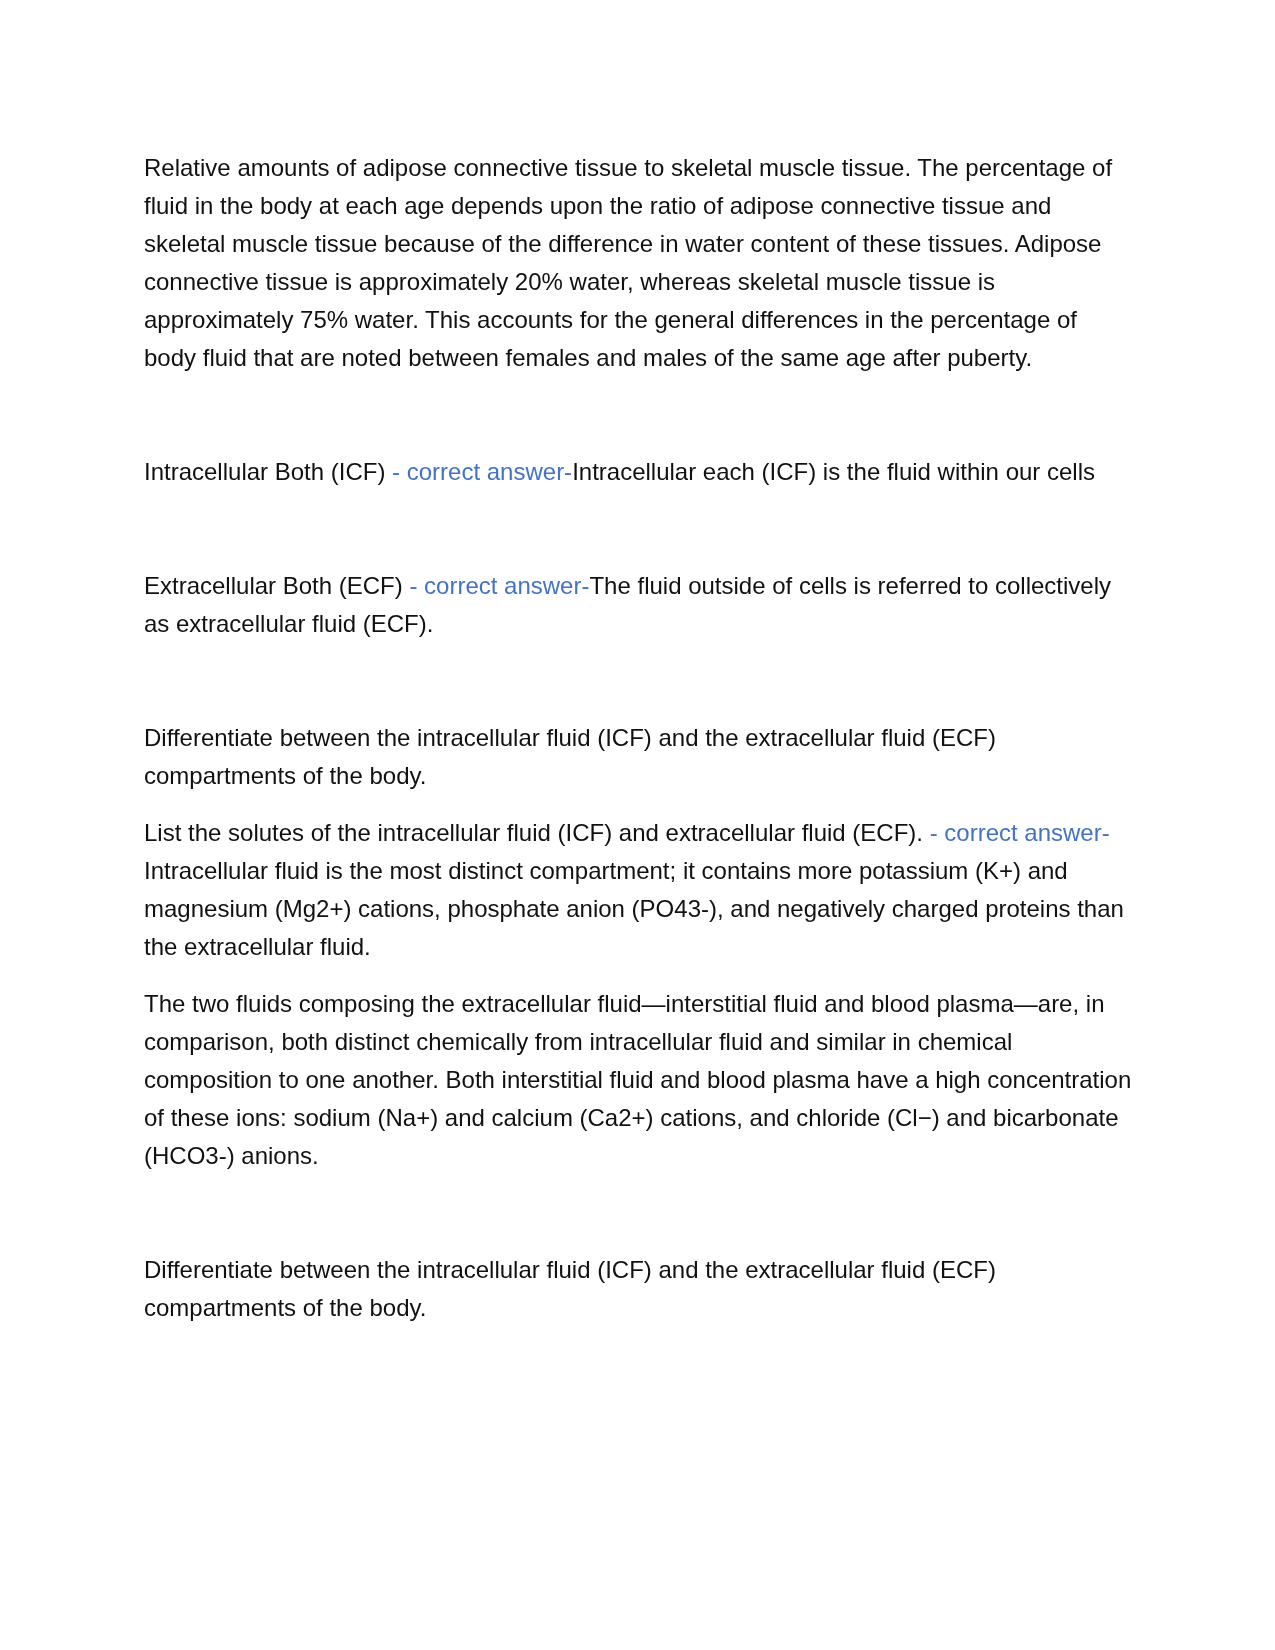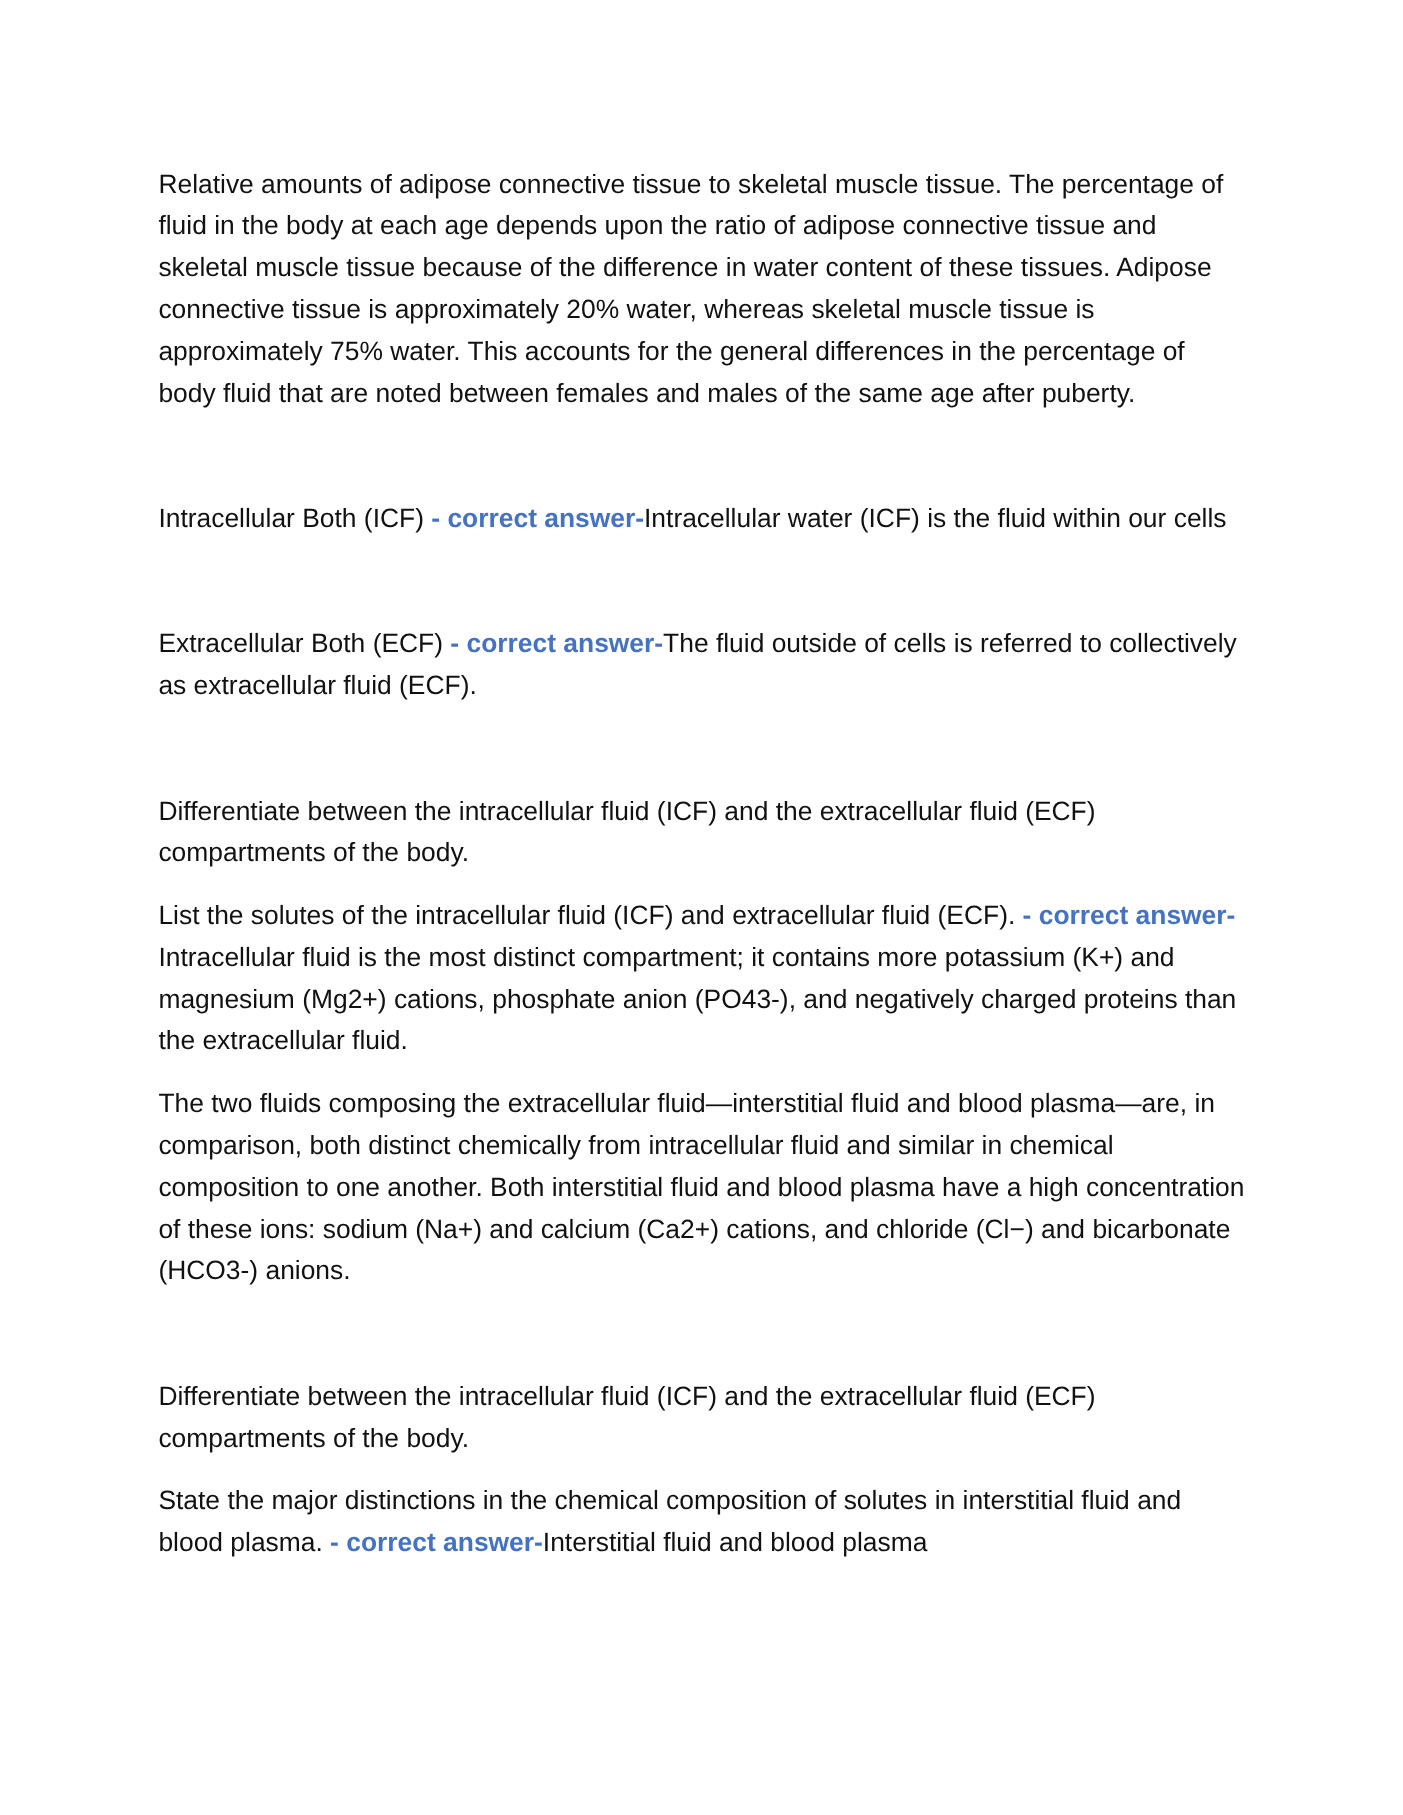--- a/index.html
+++ b/index.html
@@ -29,37 +29,36 @@
   }
   .para {
     margin: 0 0 19px 0;
     text-align: left;
   }
   .spacer {
     height: 57px;
   }
   .answer {
     color: var(--accent, #4472C4);
-    font-weight: bold;
+    font-weight: normal;
   }
   .normal {
     color: inherit;
   }
 </style>
 </head>
 <body>
 
 <div class="page" style="background: rgb(255, 255, 255); --accent: #4472C4;">
   <div class="doc-body" style="color: rgb(17, 17, 17);">
       <p class="para"><span class="normal">Relative amounts of adipose connective tissue to skeletal muscle tissue. The percentage of fluid in the body at each age depends upon the ratio of adipose connective tissue and skeletal muscle tissue because of the difference in water content of these tissues. Adipose connective tissue is approximately 20% water, whereas skeletal muscle tissue is approximately 75% water. This accounts for the general differences in the percentage of body fluid that are noted between females and males of the same age after puberty.</span></p>
       <div class="spacer"></div>
-      <p class="para"><span class="normal">Intracellular Both (ICF) </span><span class="answer">- correct answer-</span><span class="normal">Intracellular water (ICF) is the fluid within our cells</span></p>
+      <p class="para"><span class="normal">Intracellular Both (ICF) </span><span class="answer">- correct answer-</span><span class="normal">Intracellular each (ICF) is the fluid within our cells</span></p>
       <div class="spacer"></div>
       <p class="para"><span class="normal">Extracellular Both (ECF) </span><span class="answer">- correct answer-</span><span class="normal">The fluid outside of cells is referred to collectively as extracellular fluid (ECF).</span></p>
       <div class="spacer"></div>
       <p class="para"><span class="normal">Differentiate between the intracellular fluid (ICF) and the extracellular fluid (ECF) compartments of the body.</span></p>
       <p class="para"><span class="normal">List the solutes of the intracellular fluid (ICF) and extracellular fluid (ECF). </span><span class="answer">- correct answer-</span><span class="normal">Intracellular fluid is the most distinct compartment; it contains more potassium (K+) and magnesium (Mg2+) cations, phosphate anion (PO43-), and negatively charged proteins than the extracellular fluid.</span></p>
       <p class="para"><span class="normal">The two fluids composing the extracellular fluid—interstitial fluid and blood plasma—are, in comparison, both distinct chemically from intracellular fluid and similar in chemical composition to one another. Both interstitial fluid and blood plasma have a high concentration of these ions: sodium (Na+) and calcium (Ca2+) cations, and chloride (Cl−) and bicarbonate (HCO3-) anions.</span></p>
       <div class="spacer"></div>
       <p class="para"><span class="normal">Differentiate between the intracellular fluid (ICF) and the extracellular fluid (ECF) compartments of the body.</span></p>
-      <p class="para"><span class="normal">State the major distinctions in the chemical composition of solutes in interstitial fluid and blood plasma. </span><span class="answer">- correct answer-</span><span class="normal">Interstitial fluid and blood plasma</span></p>
     </div>
 </div>
 
 </body></html>

